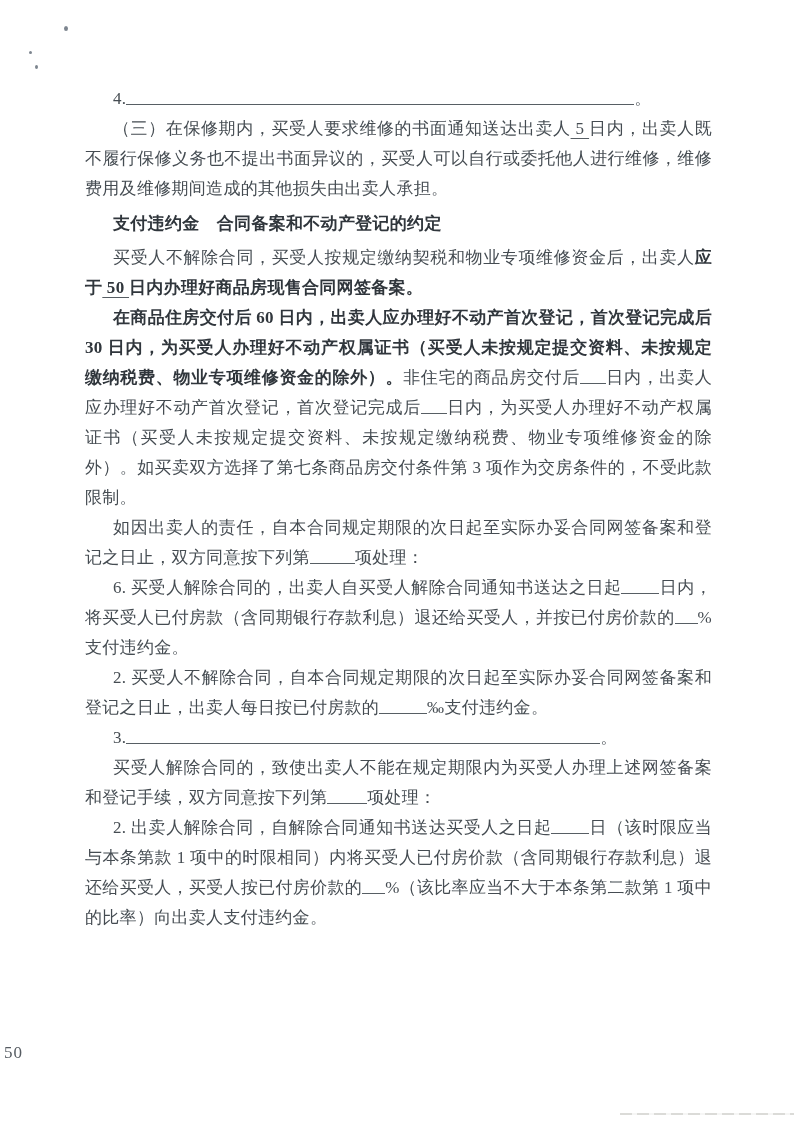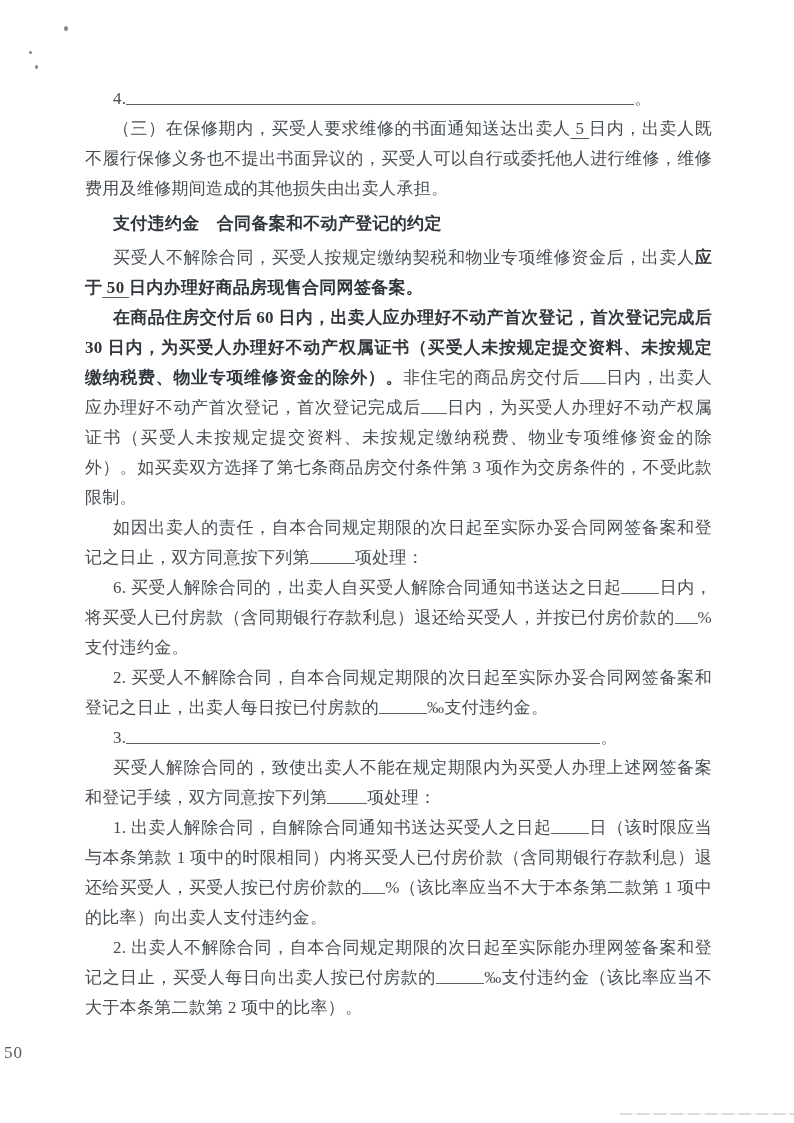--- a/index.html
+++ b/index.html
@@ -95,20 +95,19 @@
       <p class="para"><span class="">4.</span><span class="blank" style="width: 508px;"></span><span class="">。</span></p>
       <p class="para"><span class="">（三）在保修期内，买受人要求维修的书面通知送达出卖人</span><span class="u"> 5 </span><span class="">日内，出卖人既不履行保修义务也不提出书面异议的，买受人可以自行或委托他人进行维修，维修费用及维修期间造成的其他损失由出卖人承担。</span></p>
       <p class="para heading"><span class="b ">支付违约金　合同备案和不动产登记的约定</span></p>
       <p class="para"><span class="">买受人不解除合同，买受人按规定缴纳契税和物业专项维修资金后，出卖人</span><span class="b ">应于</span><span class="b u"> 50 </span><span class="b ">日内办理好商品房现售合同网签备案。</span></p>
       <p class="para"><span class="b ">在商品住房交付后 60 日内，出卖人应办理好不动产首次登记，首次登记完成后 30 日内，为买受人办理好不动产权属证书（买受人未按规定提交资料、未按规定缴纳税费、物业专项维修资金的除外）。</span><span class="">非住宅的商品房交付后</span><span class="blank" style="width: 26px;"></span><span class="">日内，出卖人应办理好不动产首次登记，首次登记完成后</span><span class="blank" style="width: 26px;"></span><span class="">日内，为买受人办理好不动产权属证书（买受人未按规定提交资料、未按规定缴纳税费、物业专项维修资金的除外）。如买卖双方选择了第七条商品房交付条件第 3 项作为交房条件的，不受此款限制。</span></p>
       <p class="para"><span class="">如因出卖人的责任，自本合同规定期限的次日起至实际办妥合同网签备案和登记之日止，双方同意按下列第</span><span class="blank" style="width: 45px;"></span><span class="">项处理：</span></p>
       <p class="para"><span class="">6. 买受人解除合同的，出卖人自买受人解除合同通知书送达之日起</span><span class="blank" style="width: 38px;"></span><span class="">日内，将买受人已付房款（含同期银行存款利息）退还给买受人，并按已付房价款的</span><span class="blank" style="width: 23px;"></span><span class="">%支付违约金。</span></p>
       <p class="para"><span class="">2. 买受人不解除合同，自本合同规定期限的次日起至实际办妥合同网签备案和登记之日止，出卖人每日按已付房款的</span><span class="blank" style="width: 48px;"></span><span class="">‰支付违约金。</span></p>
       <p class="para"><span class="">3.</span><span class="blank" style="width: 474px;"></span><span class="">。</span></p>
       <p class="para"><span class="">买受人解除合同的，致使出卖人不能在规定期限内为买受人办理上述网签备案和登记手续，双方同意按下列第</span><span class="blank" style="width: 40px;"></span><span class="">项处理：</span></p>
-      <p class="para"><span class="">1. 出卖人解除合同，自解除合同通知书送达买受人之日起</span><span class="blank" style="width: 38px;"></span><span class="">日（该时限应当与本条第款 1 项中的时限相同）内将买受人已付房价款（含同期银行存款利息）退还给买受人，买受人按已付房价款的</span><span class="blank" style="width: 23px;"></span><span class="">%（该比率应当不大于本条第二款第 1 项中的比率）向出卖人支付违约金。</span></p>
-      <p class="para"><span class="">2. 出卖人不解除合同，自本合同规定期限的次日起至实际能办理网签备案和登记之日止，买受人每日向出卖人按已付房款的</span><span class="blank" style="width: 48px;"></span><span class="">‰支付违约金（该比率应当不大于本条第二款第 2 项中的比率）。</span></p>
+      <p class="para"><span class="">2. 出卖人解除合同，自解除合同通知书送达买受人之日起</span><span class="blank" style="width: 38px;"></span><span class="">日（该时限应当与本条第款 1 项中的时限相同）内将买受人已付房价款（含同期银行存款利息）退还给买受人，买受人按已付房价款的</span><span class="blank" style="width: 23px;"></span><span class="">%（该比率应当不大于本条第二款第 1 项中的比率）向出卖人支付违约金。</span></p>
     </div>
 
   <div class="page-number">50</div>
 
   <div class="scan-edge"></div>
 </div>
 
 </body></html>

